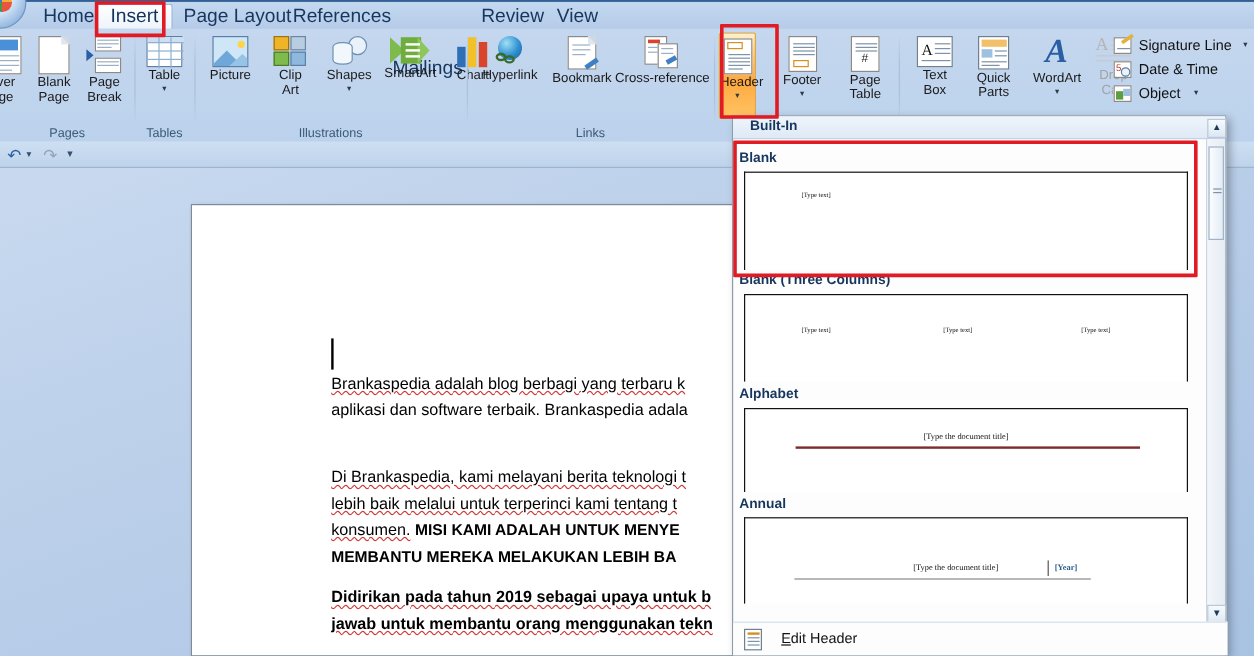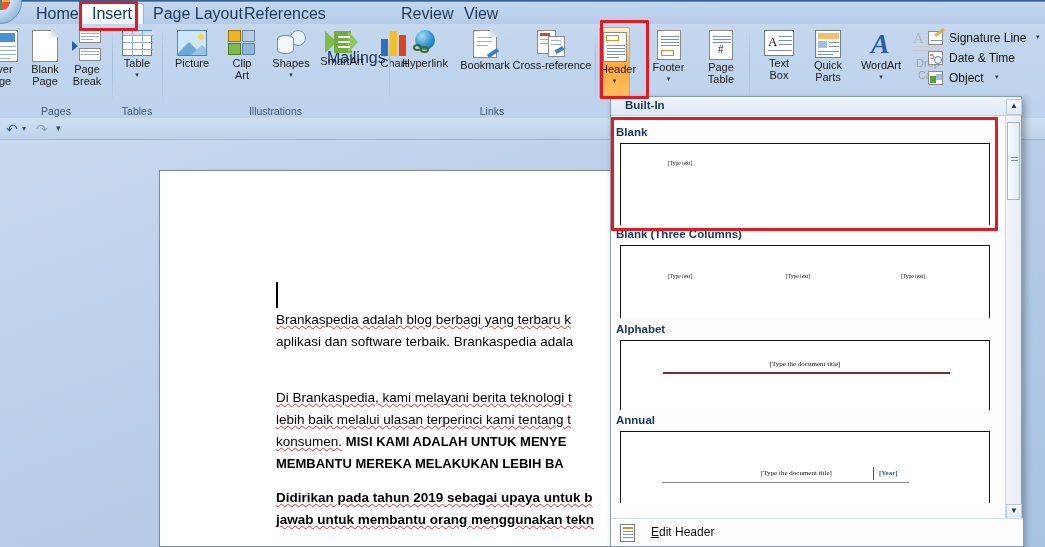--- a/index.html
+++ b/index.html
@@ -384,21 +384,21 @@
 <div id="page">
   <div id="caret"></div>
 
   <div class="para" style="top:138px;">
     <div><span class="sp">Brankaspedia  adalah  blog  berbagi  yang  terbaru  k</span></div>
     <div><span class="spg">aplikasi  dan  software  terbaik.  Brankaspedia   adala</span></div>
   </div>
 
   <div class="para" style="top:216px;">
     <div><span class="sp">Di Brankaspedia,  kami melayani  berita  teknologi  t</span></div>
-    <div><span class="sp">lebih  baik  melalui  ulasan  terperinci  kami tentang  t</span></div>
+    <div><span class="sp">lebih  baik  melalui  untuk  terperinci  kami tentang  t</span></div>
     <div>
       <span class="sp">konsumen.</span>
       <span class="bold" style="font-size:13px;">MISI KAMI ADALAH UNTUK MENYE</span>
     </div>
     <div><span class="bold" style="font-size:13px;">MEMBANTU MEREKA MELAKUKAN LEBIH BA</span></div>
   </div>
 
   <div class="para" style="top:316px;font-weight:bold;">
     <div><span class="sp">Didirikan  pada  tahun  2019  sebagai   upaya  untuk  b</span></div>
     <div><span class="sp">jawab untuk  membantu  orang  menggunakan  tekn</span></div>

